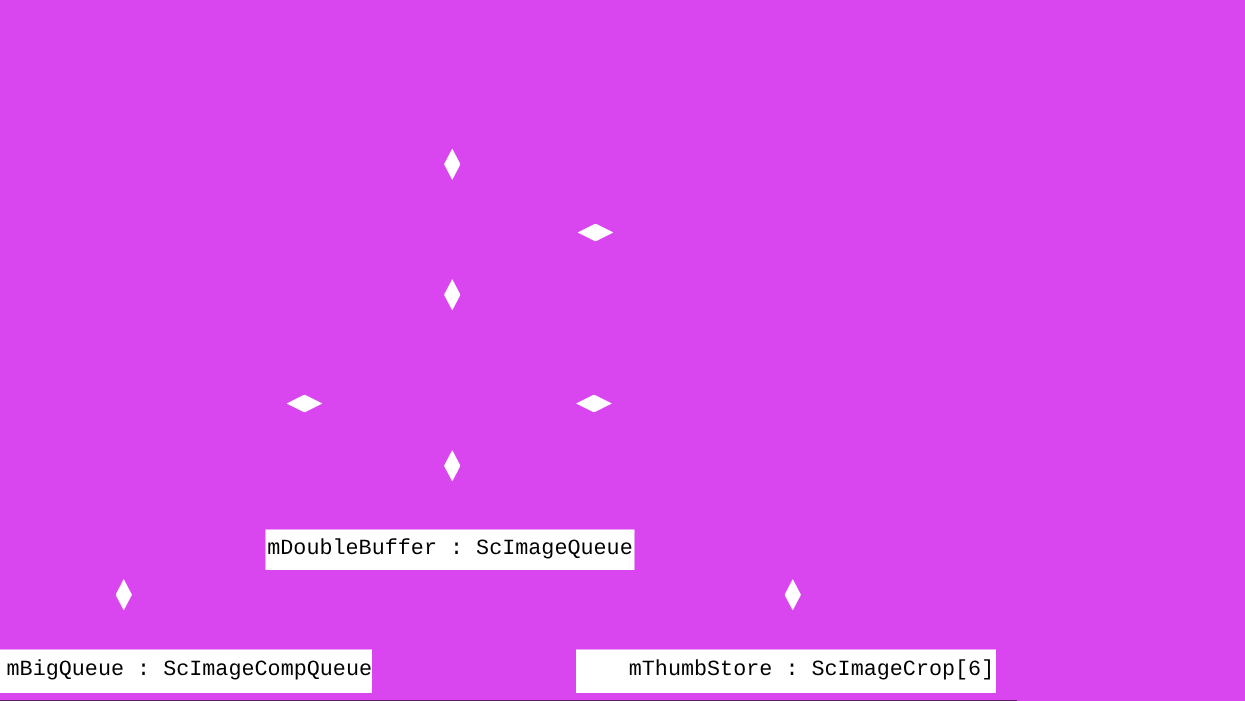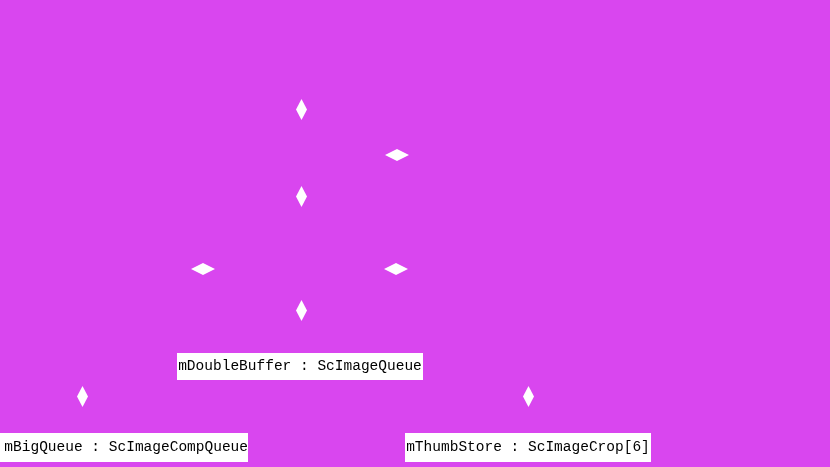--- a/index.html
+++ b/index.html
@@ -43,21 +43,21 @@
     text-align: center;
     overflow: hidden;
   }
   .member-label.double-buffer {
     left: 177px; top: 353px; width: 246px; height: 27px; line-height: 27px;
   }
   .member-label.big-queue {
     left: 0px; top: 433px; width: 248px; height: 29px; line-height: 29px; text-align: right;
   }
   .member-label.thumb-store {
-    left: 405px; top: 433px; width: 246px; height: 29px; line-height: 29px;
+    left: 384px; top: 433px; width: 246px; height: 29px; line-height: 29px; padding-left: 34px;
   }
 </style>
 </head>
 <body>
 
 <div id="diagram-canvas">
 
   <div class="diamond vertical v1"></div>
   <div class="diamond horizontal h1"></div>
   <div class="diamond vertical v2"></div>

